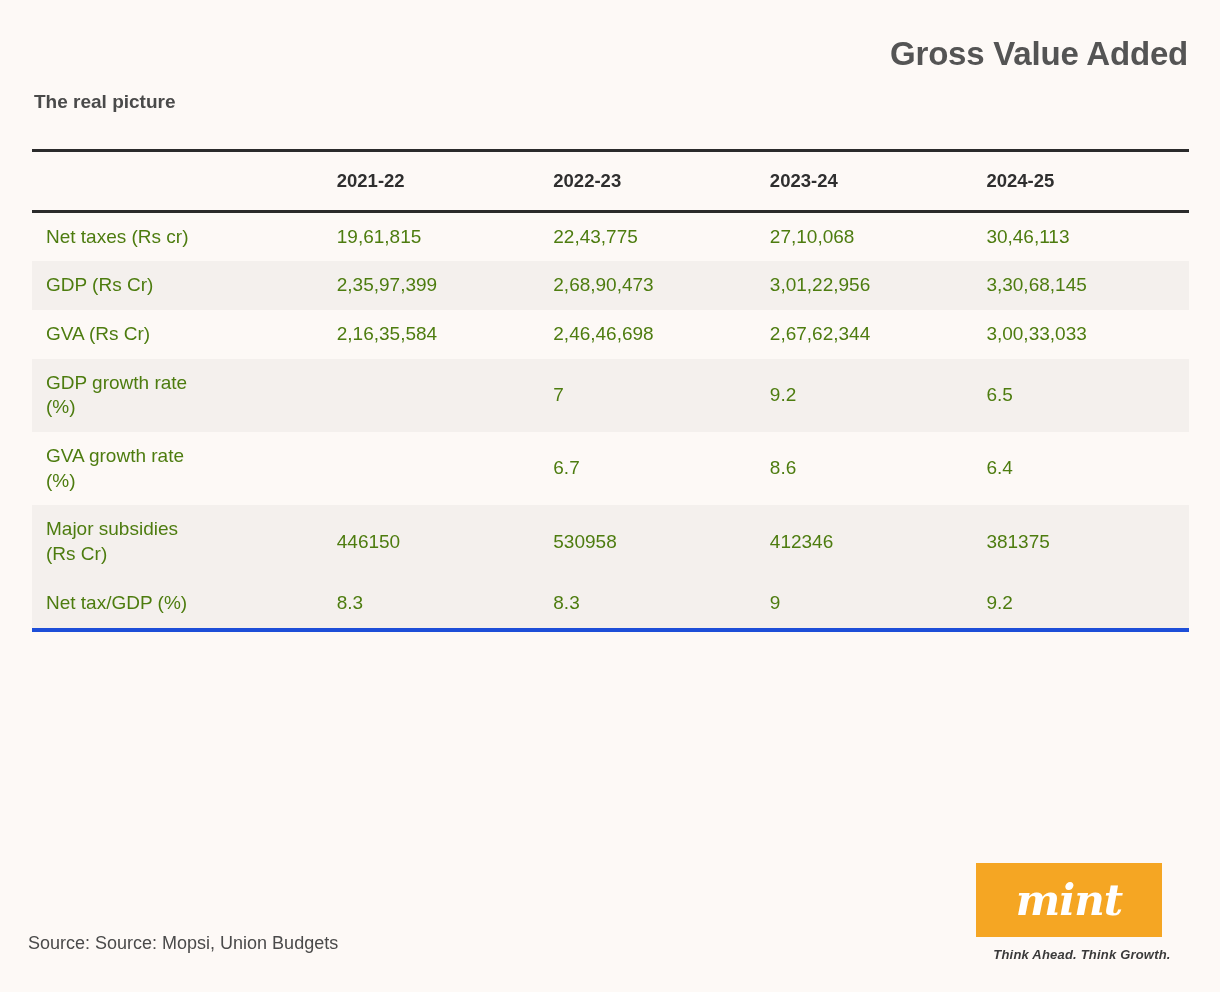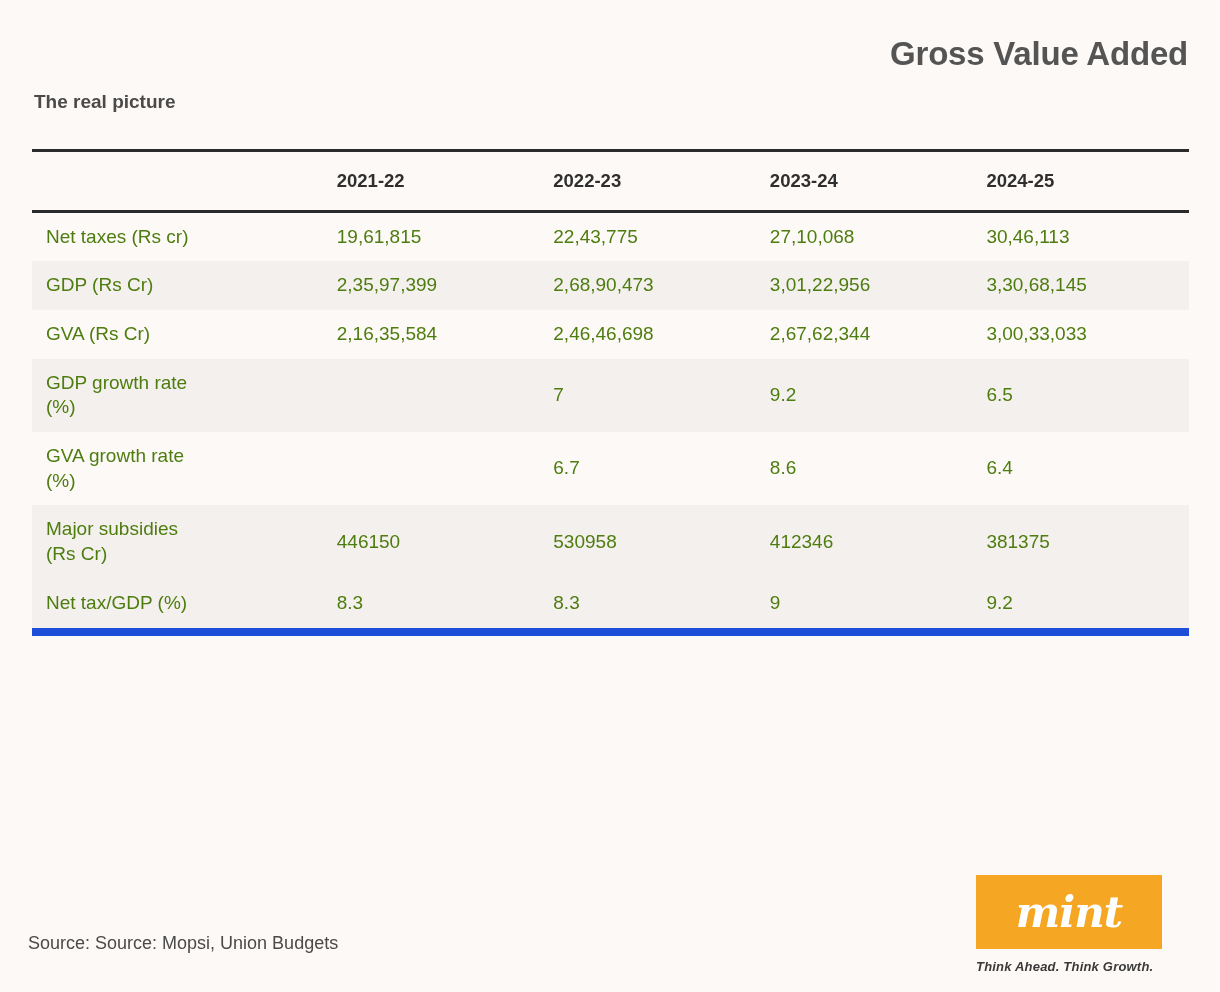--- a/index.html
+++ b/index.html
@@ -61,37 +61,38 @@
     padding-bottom: 17px;
   }
   table.data thead tr {
     border-top: 3px solid #2b2b2b;
     border-bottom: 3px solid #2b2b2b;
   }
   table.data tbody tr.alt {
     background: #f4f0ed;
   }
   table.data tbody tr:last-child {
-    border-bottom: 8px solid #1d4ed8;
+    border-bottom: 4px solid #1d4ed8;
   }
   col.label-col { width: 290px; }
   col.val-col { width: 216px; }
   .cell-2line { }
   .footer {
     position: absolute;
     left: 28px;
     bottom: 38px;
     font-size: 18px;
     color: #4a4a4a;
   }
   .logo-box {
     position: absolute;
     right: 32px;
-    bottom: 18px;
+    bottom: 30px;
     width: 212px;
+    text-align: center;
   }
   .logo-mark {
     background: #f5a623;
     width: 186px;
     height: 74px;
     display: flex;
     align-items: center;
     justify-content: center;
   }
   .logo-mark span {

